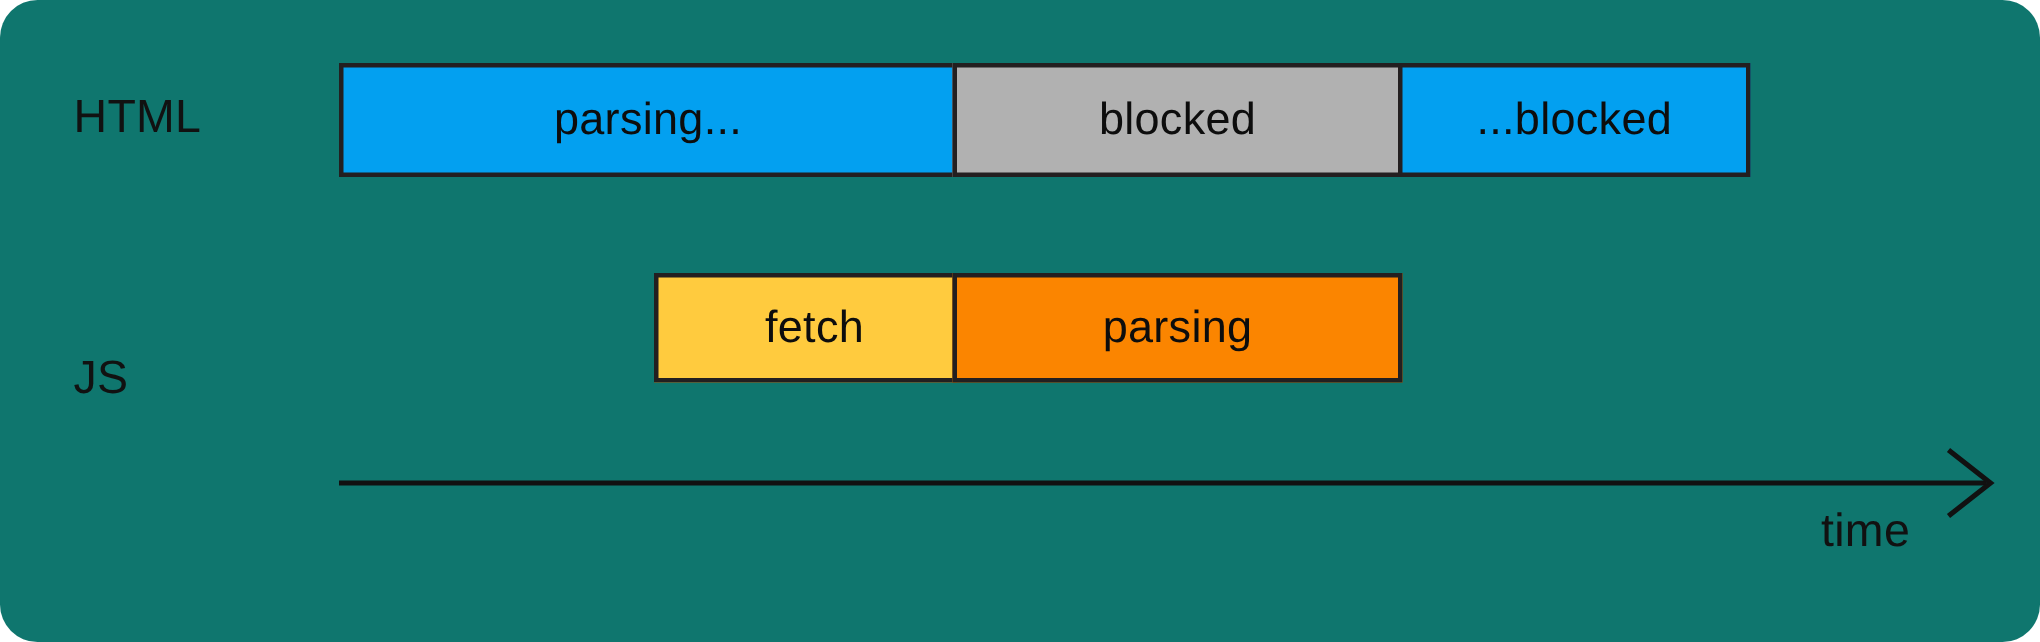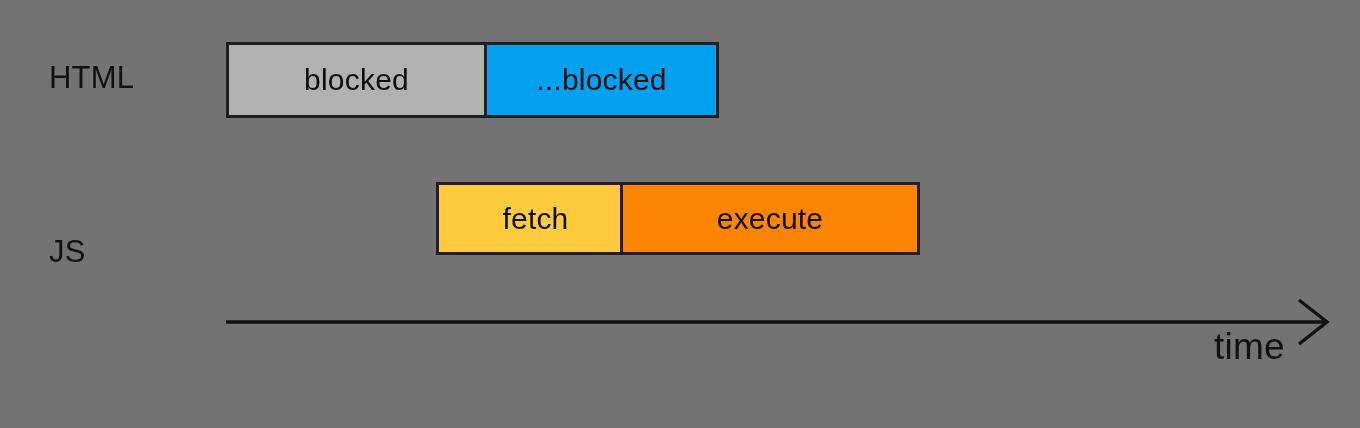--- a/index.html
+++ b/index.html
@@ -8,22 +8,23 @@
     background: #ffffff;
   }
   body {
     font-family: "Liberation Sans", "DejaVu Sans", sans-serif;
     -webkit-font-smoothing: antialiased;
   }
   #canvas {
     position: relative;
     width: 1360px;
     height: 428px;
-    background: #737373;
+    background: #0f766e;
     overflow: hidden;
+    border-radius: 25px;
   }
 
   
   .row-label {
     position: absolute;
     font-size: 31px;
     font-weight: 400;
     color: #111111;
     letter-spacing: 0.2px;
     line-height: 1;
@@ -55,64 +56,65 @@
     line-height: 1;
     white-space: nowrap;
   }
   .segment + .segment {
     border-left-width: 3px;
     margin-left: -3px;
   }
 
   
   #seg-parsing-a { width: 412px; background: #03A0F0; }
-  #seg-blocked   { width: 261px; background: #B1B1B1; }
+  #seg-blocked   { width: 300px; background: #B1B1B1; }
   #seg-parsing-b { width: 235px; background: #03A0F0; }
-  #seg-fetch     { width: 187px; background: #FFCB3E; padding-left: 12px; }
+  #seg-fetch     { width: 202px; background: #FFCB3E; padding-left: 12px; }
   #seg-execute   { width: 300px; background: #FB8500; }
 
   
   #axis {
     position: absolute;
     left: 226px;
     top: 318px;
     width: 1104px;
     height: 60px;
   }
   #axis svg { display: block; overflow: visible; }
 
   #axis-caption {
     position: absolute;
     left: 1214px;
-    top: 328px;
-    font-size: 37px;
+    top: 338px;
+    font-size: 31px;
     font-weight: 400;
     color: #111111;
     line-height: 1;
     letter-spacing: 0.2px;
     white-space: nowrap;
   }
 </style>
 </head>
 <body>
 
 <div id="canvas">
 
   <div class="row-label" id="label-html">HTML</div>
 
   <div class="track" id="track-html">
+    <div class="segment" id="seg-parsing-a">parsing...</div>
     <div class="segment" id="seg-blocked">blocked</div>
     <div class="segment" id="seg-parsing-b">...blocked</div>
   </div>
 
   <div class="row-label" id="label-js">JS</div>
 
   <div class="track" id="track-js">
     <div class="segment" id="seg-fetch">fetch</div>
-    <div class="segment" id="seg-execute">execute</div>
+    <div class="segment" id="seg-execute">parsing</div>
   </div>
 
   <div id="axis">
     <svg width="1104" height="40" viewBox="0 0 1104 40" fill="none">
       <path d="M0 4 H1098" stroke="#111111" stroke-width="3.4" stroke-linecap="butt"></path>
       <path d="M1073 -18 L1101 4 L1073 26" stroke="#111111" stroke-width="3.4" fill="none" stroke-linecap="butt" stroke-linejoin="miter"></path>
     </svg>
   </div>
 
   <div id="axis-caption">time</div>

